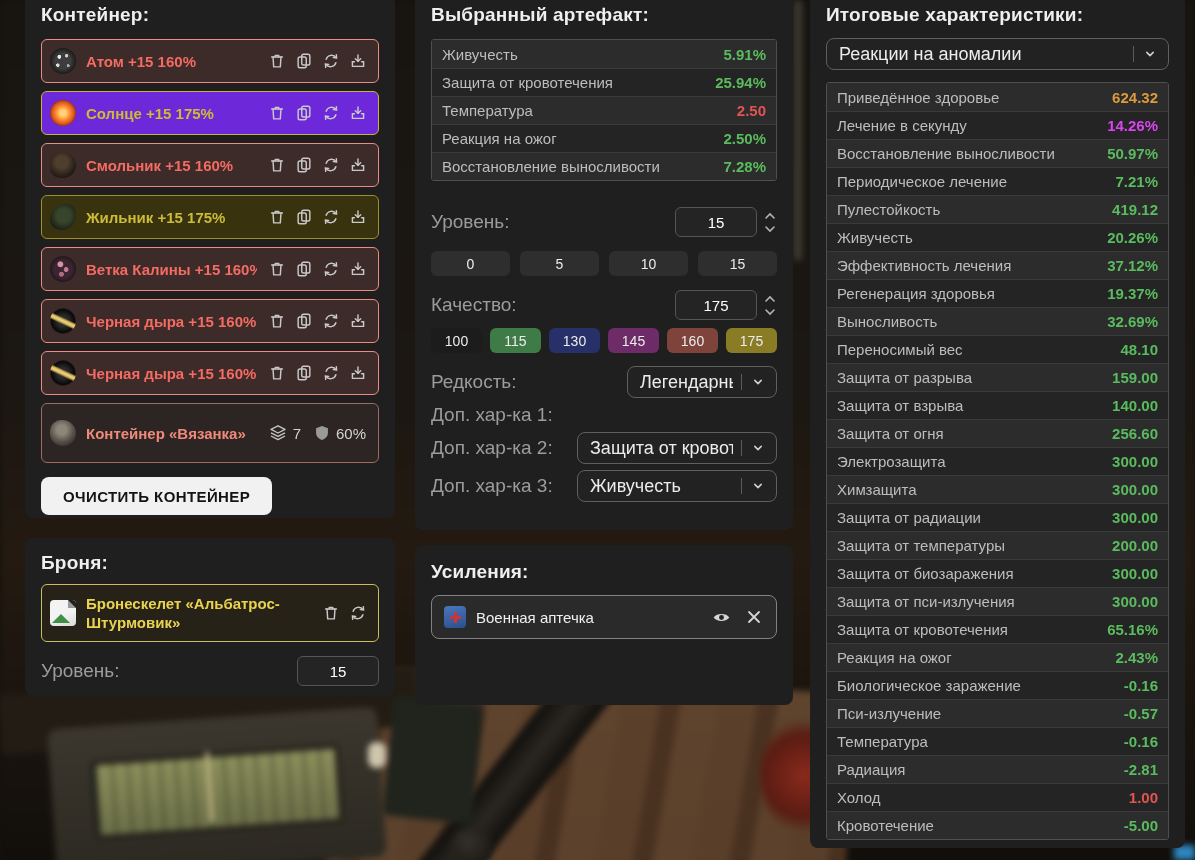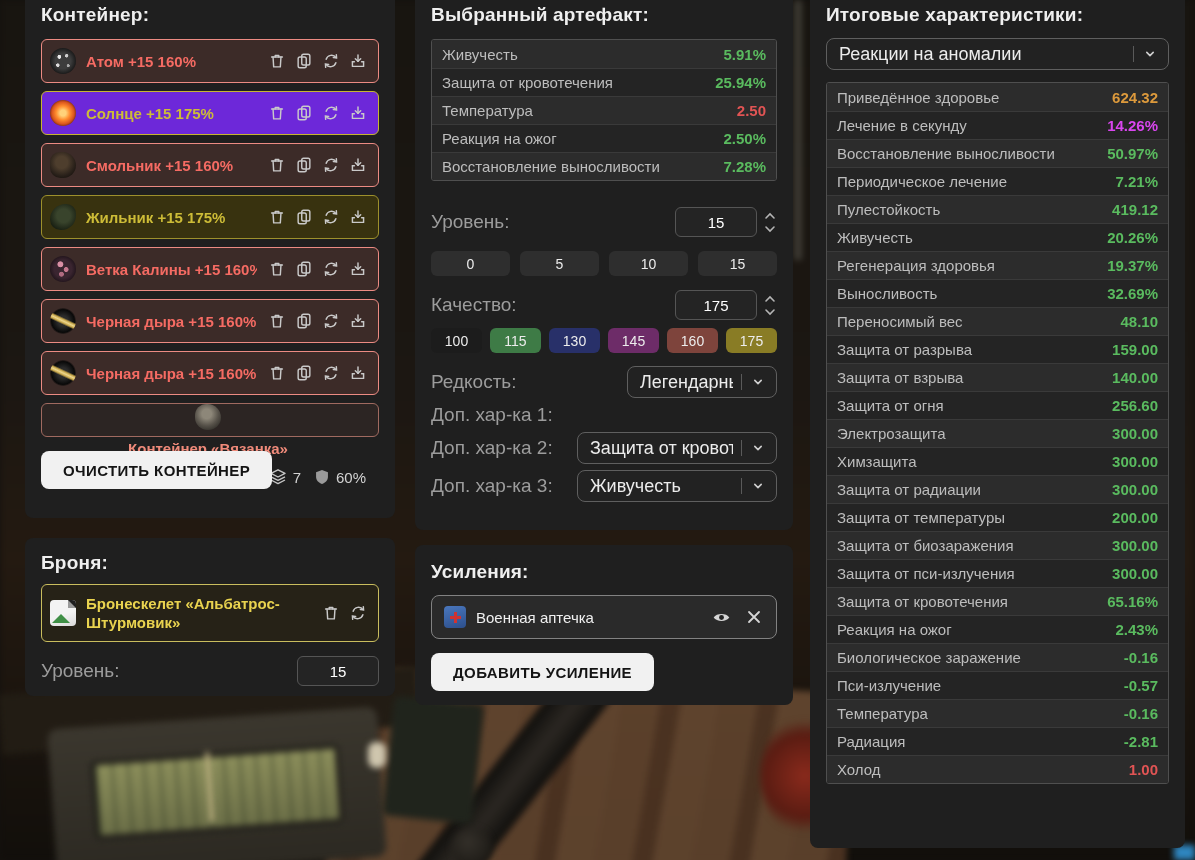--- a/index.html
+++ b/index.html
@@ -55,21 +55,21 @@
   .icon-leaf{border-radius:62% 38% 58% 42%;background:radial-gradient(circle at 52% 45%,#39442c 0 34%,#1c2315 72%,#0e120a 92%);}
   .icon-branch{background:radial-gradient(circle at 40% 32%,#d98fa5 0 11%,transparent 14%),radial-gradient(circle at 62% 52%,#c5798f 0 10%,transparent 13%),radial-gradient(circle at 44% 70%,#b06a80 0 9%,transparent 12%),radial-gradient(circle at 50% 50%,#3a2530 0 48%,#190f15 82%,rgba(0,0,0,0) 88%);}
   .icon-blackhole{background:linear-gradient(25deg,transparent 40%,#c9a84c 45%,#ecd68e 50%,#c9a84c 55%,transparent 60%),radial-gradient(circle at 50% 50%,#2b2b2b 0 28%,#090909 62%,rgba(0,0,0,0) 74%);}
   .icon-bundle{border-radius:46% 54% 50% 50%;background:radial-gradient(circle at 45% 38%,#8d8779 0 22%,#565149 55%,#2c2a25 86%);}
   .icon-armor{border-radius:4px;position:relative;background:linear-gradient(160deg,#f3f3f3 0 55%,#d9d9d9 100%);overflow:hidden;}
   .icon-armor::before{content:"";position:absolute;right:0;top:0;border-left:8px solid #9a9a9a;border-top:8px solid #1f1f1f;}
   .icon-armor::after{content:"";position:absolute;left:2px;bottom:3px;border-left:9px solid transparent;border-right:9px solid transparent;border-bottom:9px solid #3f8f46;}
   .icon-medkit{width:22px;height:22px;flex:0 0 22px;border-radius:4px;position:relative;background:linear-gradient(165deg,#4a77bd,#2c4f8c);}
   .icon-medkit::after{content:"";position:absolute;inset:0;background:linear-gradient(#cf3333 0 0) center/11px 3px no-repeat,linear-gradient(#cf3333 0 0) center/3px 11px no-repeat;}
   
-  .bundle-row{display:flex;align-items:center;gap:10px;height:34px;padding:0 12px 0 8px;margin:8px 0 14px;border:1px solid #a06a60;border-radius:6px;background:#2c2523;box-sizing:border-box;cursor:pointer;flex-direction:column;}
+  .bundle-row{display:flex;align-items:center;gap:10px;height:60px;padding:0 12px 0 8px;margin:8px 0 14px;border:1px solid #a06a60;border-radius:6px;background:#2c2523;box-sizing:border-box;cursor:pointer;}
   .bundle-label{font-size:15px;font-weight:600;color:#ef8a7a;}
   .meta{display:flex;align-items:center;gap:5px;color:#d3d3d3;font-size:15px;}
   .meta + .meta{margin-left:12px;}
   .metas{display:flex;align-items:center;margin-left:auto;}
   
   .white-btn{height:38px;display:inline-flex;align-items:center;padding:0 22px;border:none;border-radius:8px;background:#f1f1f1;color:#141414;font-family:inherit;font-size:15px;font-weight:700;letter-spacing:.4px;cursor:pointer;}
   
   .armor-item{display:flex;align-items:center;gap:10px;min-height:58px;padding:6px 10px 6px 8px;border:1px solid #c9bd5e;border-radius:6px;background:#262217;box-sizing:border-box;cursor:pointer;}
   .armor-label{font-size:15px;font-weight:600;color:#e9d34f;line-height:1.3;max-width:220px;}
   .lvl-row{display:flex;align-items:center;justify-content:space-between;margin-top:14px;}
@@ -573,21 +573,20 @@
             <circle cx="10" cy="10" r="2.6" fill="#232323"></circle>
           </svg>
       </button>
       <button class="ibtn">
         <svg width="16" height="16" viewBox="0 0 16 16" fill="none" stroke="#d5d5d5" stroke-width="1.8" stroke-linecap="round">
             <path d="M3 3l10 10M13 3L3 13"></path>
           </svg>
       </button>
     </span>
   </div>
-  <button class="white-btn mt14" style="margin-top:14px">ДОБАВИТЬ УСИЛЕНИЕ</button>
 </section>
 
 <section class="panel" id="p-totals">
   <h2 style="margin-bottom:12px">Итоговые характеристики:</h2>
   <div class="select sel-full" style="margin-bottom:12px">
     <span class="sel-text">Реакции на аномалии</span>
     <span class="sel-div"></span>
     <span class="chev">
         <svg width="16" height="16" viewBox="0 0 20 20" fill="none" stroke="currentColor" stroke-width="2" stroke-linecap="round" stroke-linejoin="round">
           <path d="M6 8l4 4 4-4"></path>
@@ -613,20 +612,24 @@
     </div>
       <div class="stat-row">
       <span class="stat-label">Пулестойкость</span>
       <span class="stat-value green">419.12</span>
     </div>
       <div class="stat-row">
       <span class="stat-label">Живучесть</span>
       <span class="stat-value green">20.26%</span>
     </div>
       <div class="stat-row">
+      <span class="stat-label">Эффективность лечения</span>
+      <span class="stat-value green">37.12%</span>
+    </div>
+      <div class="stat-row">
       <span class="stat-label">Регенерация здоровья</span>
       <span class="stat-value green">19.37%</span>
     </div>
       <div class="stat-row">
       <span class="stat-label">Выносливость</span>
       <span class="stat-value green">32.69%</span>
     </div>
       <div class="stat-row">
       <span class="stat-label">Переносимый вес</span>
       <span class="stat-value green">48.10</span>
@@ -688,14 +691,18 @@
       <span class="stat-value green">-0.16</span>
     </div>
       <div class="stat-row">
       <span class="stat-label">Радиация</span>
       <span class="stat-value green">-2.81</span>
     </div>
       <div class="stat-row">
       <span class="stat-label">Холод</span>
       <span class="stat-value red">1.00</span>
     </div>
+      <div class="stat-row">
+      <span class="stat-label">Кровотечение</span>
+      <span class="stat-value green">-5.00</span>
+    </div>
     </div>
 </section>
 
 </body></html>

